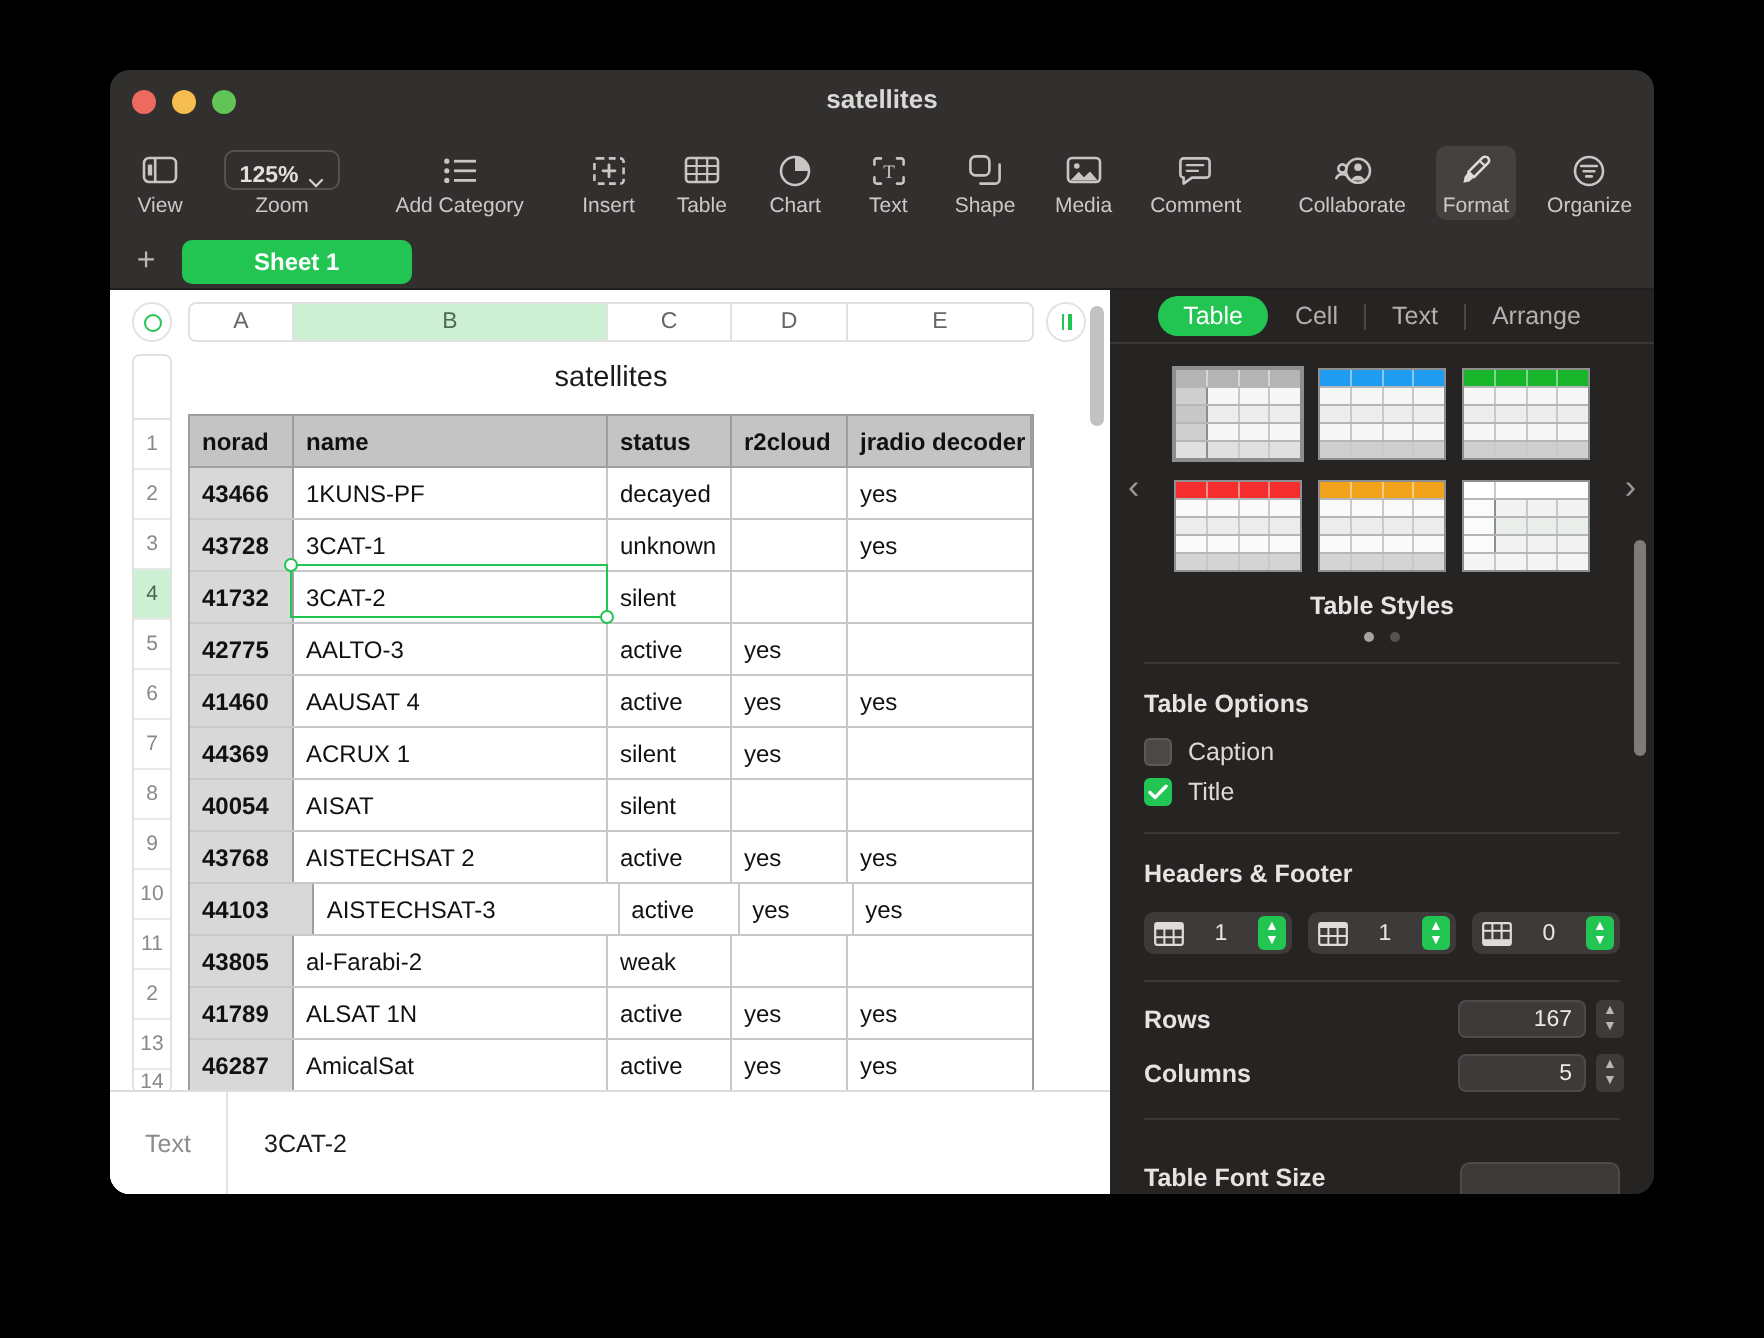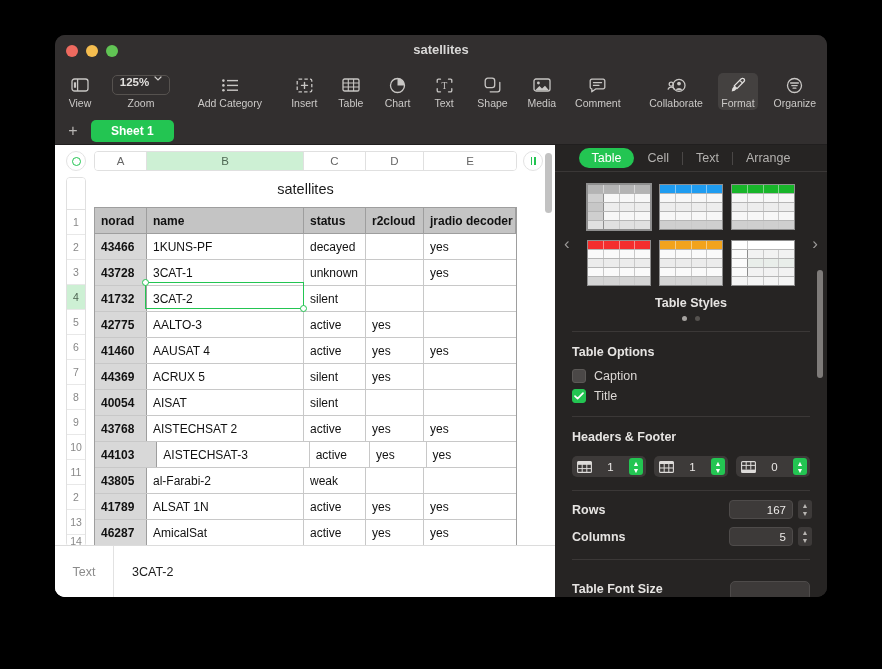--- a/index.html
+++ b/index.html
@@ -55,42 +55,42 @@
     border-radius: 5px;
     cursor: default;
   }
   .tb-item.active { background: #444140; }
   .tb-ico { height: 20px; display: flex; align-items: center; justify-content: center; }
   .tb-lbl { font-size: 10.5px; margin-top: 2px; white-space: nowrap; color: #cbc9c7; }
   .tb-gap { width: 26px; }
   .tb-gap-sm { width: 14px; }
 
   .zoombox {
-    display: flex; align-items: flex-start; justify-content: center;
+    display: flex; align-items: flex-end; justify-content: center;
     gap: 5px;
     border: 1px solid #56524f;
     border-radius: 5px;
     height: 20px; padding: 0 7px;
     font-size: 11.5px; font-weight: bold; color: #e2e0de;
   }
 
   
   #sheetbar {
     height: 28px;
     background: #322f2f;
     display: flex; align-items: center;
     padding-left: 10px;
     gap: 10px;
     border-bottom: 1px solid #211f1f;
   }
   #add-sheet { color: #b9b7b5; font-size: 16px; width: 16px; text-align: center; line-height: 1; }
   #sheet-tab {
     background: #23c552; color: #fff;
     font-size: 12px; font-weight: bold;
-    padding: 4px 20px; border-radius: 5px;
+    padding: 4px 36px; border-radius: 5px;
   }
 
   
   #body { position: relative; height: 452px; }
 
   
   #canvas {
     position: absolute; left: 0; top: 0;
     width: 500px; height: 452px;
     background: #ffffff;
@@ -612,21 +612,21 @@
         <div class="grow">
           <div class="gcell c0" style="width:52px">41460</div>
           <div class="gcell" style="width:157px">AAUSAT 4</div>
           <div class="gcell" style="width:62px">active</div>
           <div class="gcell" style="width:58px">yes</div>
           <div class="gcell" style="width:92px">yes</div>
         </div>
 
         <div class="grow">
           <div class="gcell c0" style="width:52px">44369</div>
-          <div class="gcell" style="width:157px">ACRUX 5</div>
+          <div class="gcell" style="width:157px">ACRUX 1</div>
           <div class="gcell" style="width:62px">silent</div>
           <div class="gcell" style="width:58px">yes</div>
           <div class="gcell" style="width:92px"></div>
         </div>
 
         <div class="grow">
           <div class="gcell c0" style="width:52px">40054</div>
           <div class="gcell" style="width:157px">AISAT</div>
           <div class="gcell" style="width:62px">silent</div>
           <div class="gcell" style="width:58px"></div>

